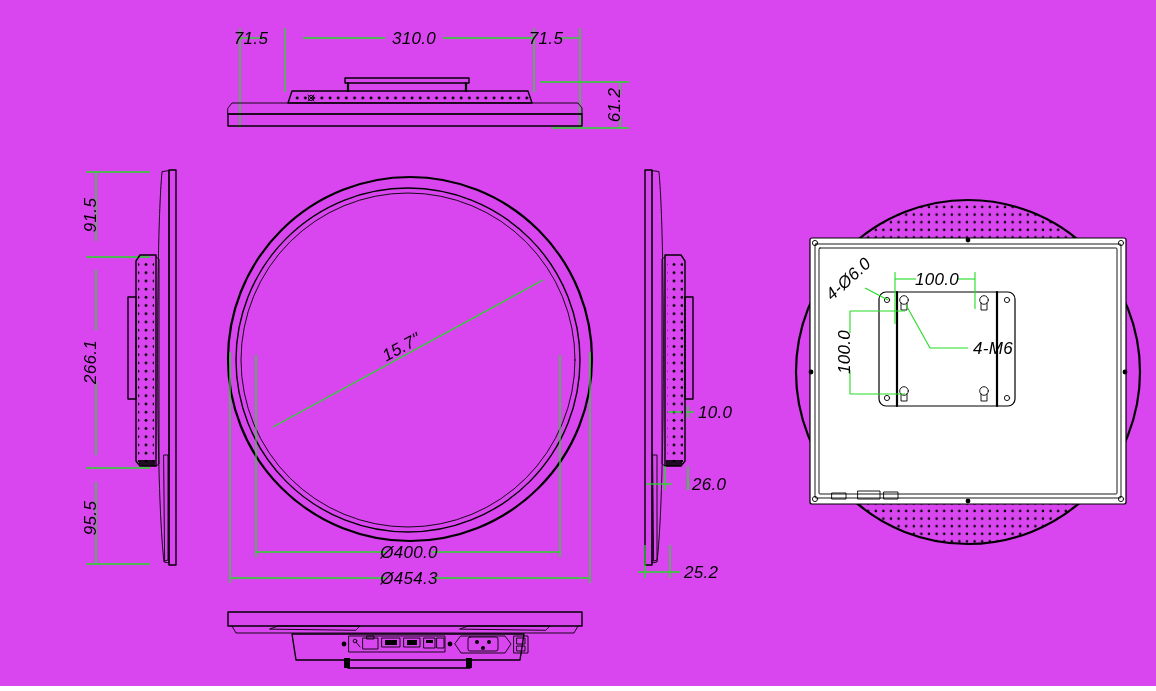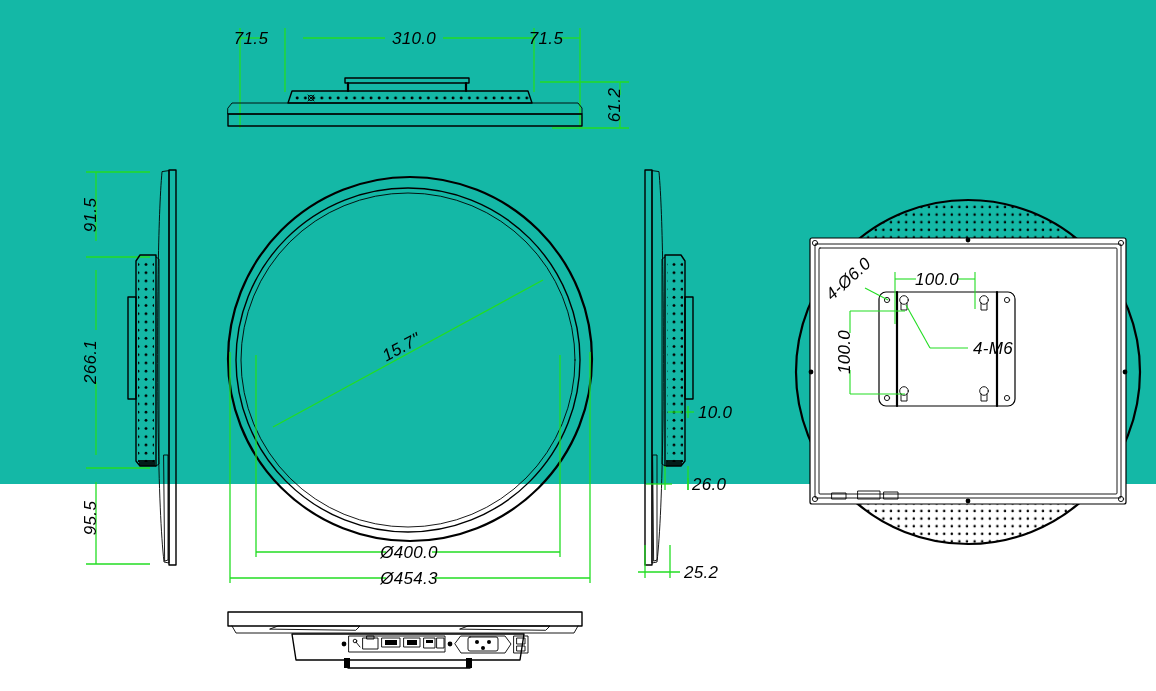--- a/index.html
+++ b/index.html
@@ -10,22 +10,22 @@
   }
   body {
     width: 1156px;
     height: 691px;
     font-family: "Liberation Sans", sans-serif;
     overflow: hidden;
   }
   #drawing-root {
     position: relative;
     width: 1156px;
-    height: 484px;
-    background: #14b8a6;
+    height: 686px;
+    background: #d946ef;
   }
   svg.sheet {
     display: block;
     width: 1156px;
     height: 691px;
   }
   .dimtext {
     font-family: "Liberation Sans", sans-serif;
     font-size: 17px;
     font-style: italic;

